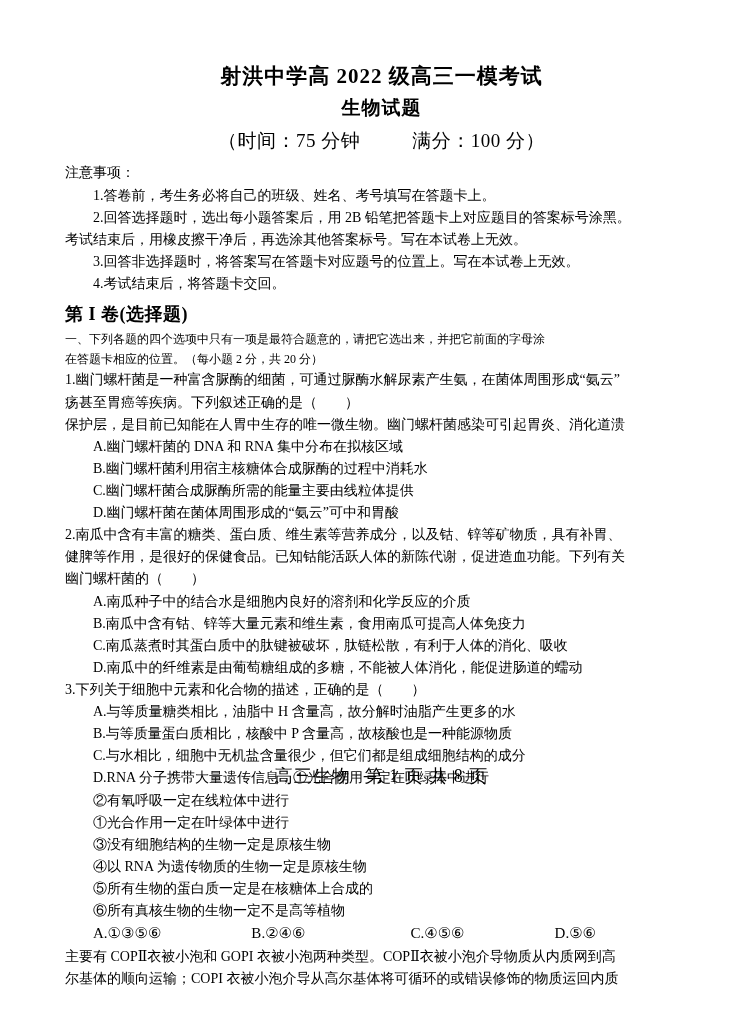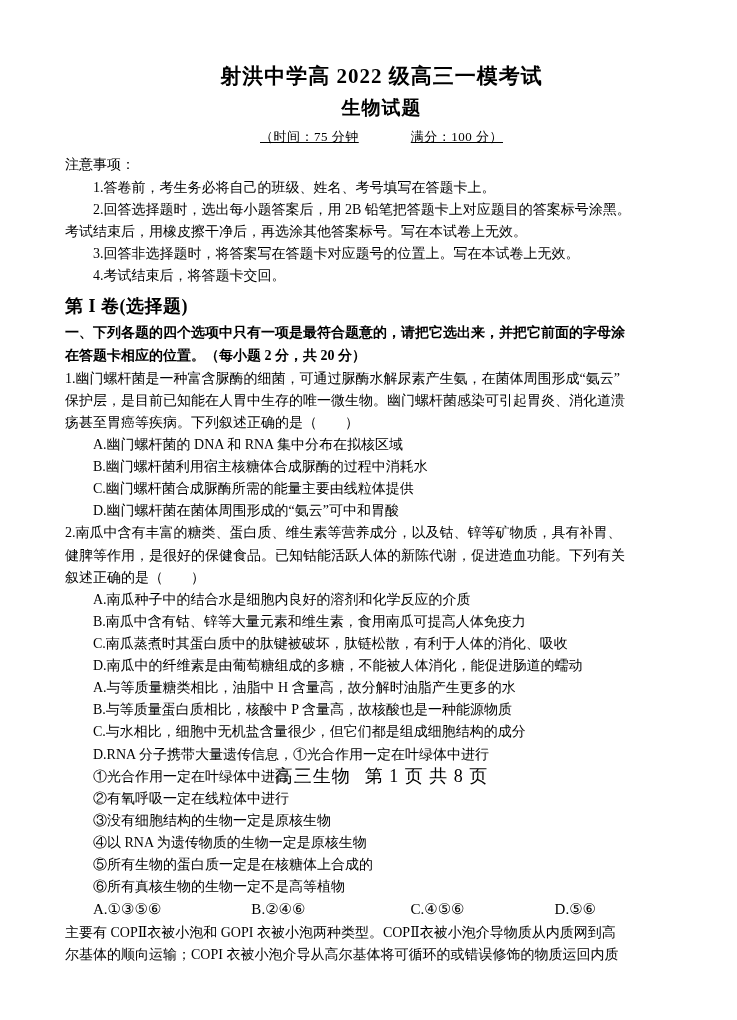--- a/index.html
+++ b/index.html
@@ -34,24 +34,23 @@
   .subtitle {
     text-align: center;
     font-size: 19px;
     font-weight: bold;
     letter-spacing: 1px;
     margin: 0 0 7px 0;
     line-height: 1.3;
   }
   .meta-line {
     text-align: center;
-    font-size: 13px;
+    font-size: 19px;
     margin: 0 0 8px 0;
     letter-spacing: 0.5px;
-    text-decoration: underline;
   }
   .meta-line .gap {
     display: inline-block;
     width: 52px;
   }
   .notice-head {
     font-size: 14px;
     margin: 0 0 1px 0;
     line-height: 1.55;
   }
@@ -64,22 +63,22 @@
   .notice-item.cont {
     text-indent: 0;
   }
   .section-head {
     font-size: 18px;
     font-weight: bold;
     margin: 7px 0 4px 0;
     letter-spacing: 0.5px;
   }
   .instr {
-    font-size: 14px;
-    font-weight: bold;
+    font-size: 12px;
+    font-weight: normal;
     line-height: 1.55;
     margin: 0 0 1px 0;
   }
   .q {
     font-size: 14px;
     line-height: 1.58;
     margin: 0;
   }
   .opt {
     font-size: 14px;
@@ -124,48 +123,49 @@
   <div class="notice-item cont">考试结束后，用橡皮擦干净后，再选涂其他答案标号。写在本试卷上无效。</div>
   <div class="notice-item">3.回答非选择题时，将答案写在答题卡对应题号的位置上。写在本试卷上无效。</div>
   <div class="notice-item">4.考试结束后，将答题卡交回。</div>
 
   <div class="section-head">第 I 卷(选择题)</div>
   <div class="instr">一、下列各题的四个选项中只有一项是最符合题意的，请把它选出来，并把它前面的字母涂</div>
   <div class="instr">在答题卡相应的位置。（每小题 2 分，共 20 分）</div>
 
   <div>
     <div class="q">1.幽门螺杆菌是一种富含脲酶的细菌，可通过脲酶水解尿素产生氨，在菌体周围形成“氨云”</div>
+    <div class="q">疡甚至胃癌等疾病。下列叙述正确的是（　　）</div>
     <div class="q">保护层，是目前已知能在人胃中生存的唯一微生物。幽门螺杆菌感染可引起胃炎、消化道溃</div>
-    <div class="q">疡甚至胃癌等疾病。下列叙述正确的是（　　）</div>
     <div class="opt">A.幽门螺杆菌的 DNA 和 RNA 集中分布在拟核区域</div>
     <div class="opt">B.幽门螺杆菌利用宿主核糖体合成脲酶的过程中消耗水</div>
     <div class="opt">C.幽门螺杆菌合成脲酶所需的能量主要由线粒体提供</div>
     <div class="opt">D.幽门螺杆菌在菌体周围形成的“氨云”可中和胃酸</div>
   </div>
 
   <div>
     <div class="q">2.南瓜中含有丰富的糖类、蛋白质、维生素等营养成分，以及钴、锌等矿物质，具有补胃、</div>
     <div class="q">健脾等作用，是很好的保健食品。已知钴能活跃人体的新陈代谢，促进造血功能。下列有关</div>
-    <div class="q">叙述正确的是（　　）</div>
+    <div class="q">幽门螺杆菌的（　　）</div>
     <div class="opt">A.南瓜种子中的结合水是细胞内良好的溶剂和化学反应的介质</div>
     <div class="opt">B.南瓜中含有钴、锌等大量元素和维生素，食用南瓜可提高人体免疫力</div>
     <div class="opt">C.南瓜蒸煮时其蛋白质中的肽键被破坏，肽链松散，有利于人体的消化、吸收</div>
     <div class="opt">D.南瓜中的纤维素是由葡萄糖组成的多糖，不能被人体消化，能促进肠道的蠕动</div>
   </div>
 
   <div>
+    <div class="q">3.下列关于细胞中元素和化合物的描述，正确的是（　　）</div>
     <div class="opt">A.与等质量糖类相比，油脂中 H 含量高，故分解时油脂产生更多的水</div>
     <div class="opt">B.与等质量蛋白质相比，核酸中 P 含量高，故核酸也是一种能源物质</div>
     <div class="opt">C.与水相比，细胞中无机盐含量很少，但它们都是组成细胞结构的成分</div>
     <div class="opt">D.RNA 分子携带大量遗传信息，①光合作用一定在叶绿体中进行</div>
   </div>
 
   <div>
+    <div class="opt">②有氧呼吸一定在线粒体中进行</div>
     <div class="opt">①光合作用一定在叶绿体中进行</div>
-    <div class="opt">②有氧呼吸一定在线粒体中进行</div>
     <div class="opt">③没有细胞结构的生物一定是原核生物</div>
     <div class="opt">④以 RNA 为遗传物质的生物一定是原核生物</div>
     <div class="opt">⑤所有生物的蛋白质一定是在核糖体上合成的</div>
     <div class="opt">⑥所有真核生物的生物一定不是高等植物</div>
     <div class="opt-row">A.①③⑤⑥　　　　　　B.②④⑥　　　　　　　C.④⑤⑥　　　　　　D.⑤⑥</div>
   </div>
 
   <div>
     <div class="q">主要有 COPⅡ衣被小泡和 GOPI 衣被小泡两种类型。COPⅡ衣被小泡介导物质从内质网到高</div>
     <div class="q">尔基体的顺向运输；COPI 衣被小泡介导从高尔基体将可循环的或错误修饰的物质运回内质</div>

